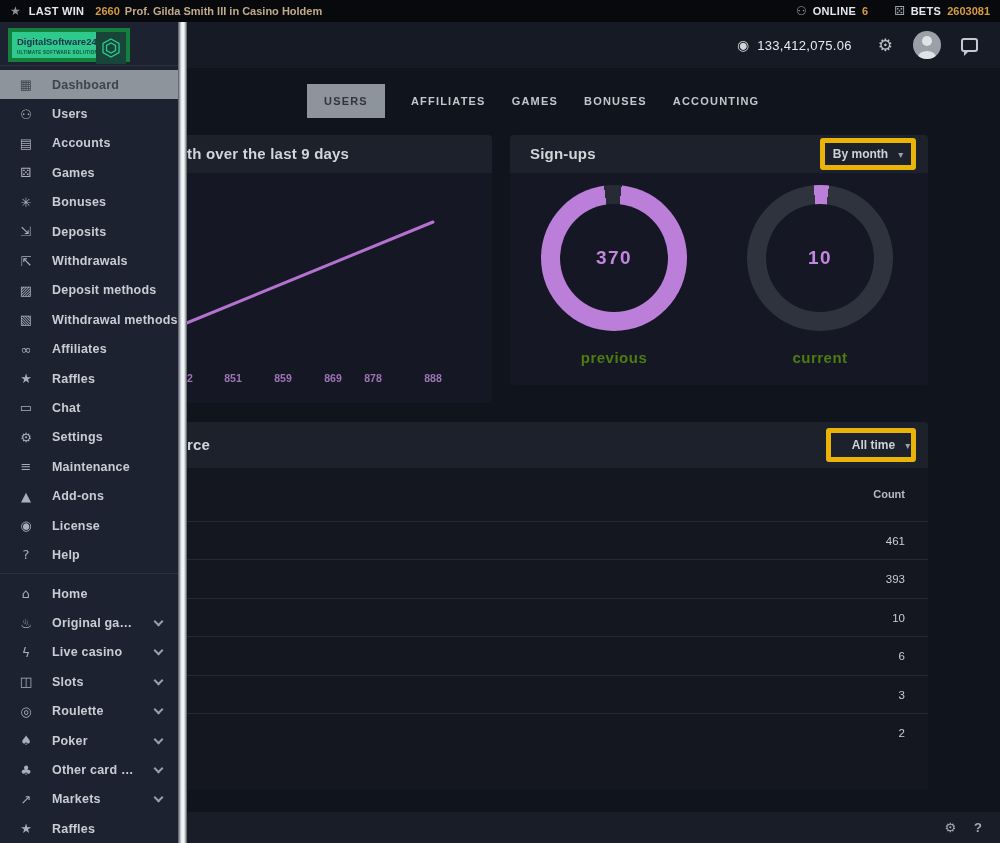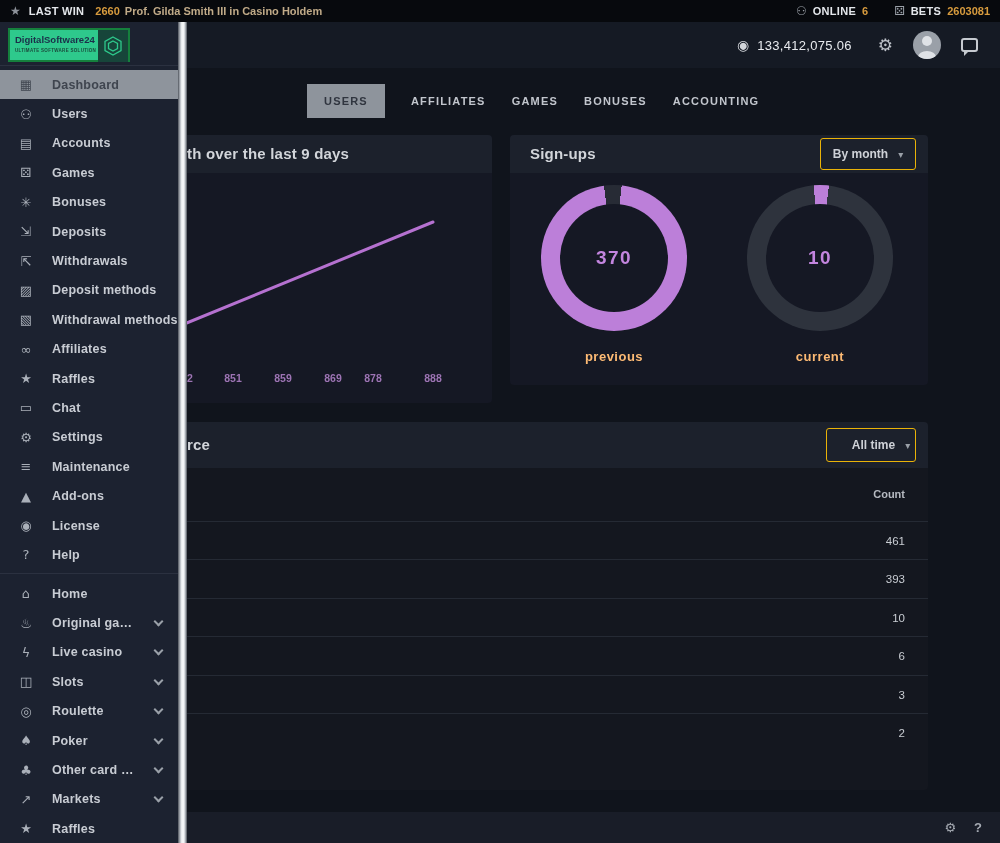--- a/index.html
+++ b/index.html
@@ -14,21 +14,21 @@
   .tk-label { color:#e4e7eb; letter-spacing:.3px; }
   .tk-amount { color:#d79b3e; margin-left:11px; }
   .tk-detail { color:#c0aa88; margin-left:5px; }
   .tk-right { margin-left:auto; display:flex; align-items:center; gap:6px; padding-right:10px; }
   .tk-ic { color:#9aa0a8; font-size:12px; }
   .tk-gap { width:14px; }
 
   
   .sidebar { position:absolute; top:22px; left:0; width:178px; height:821px; background:#1c2230; z-index:30; }
   .logo-box { position:absolute; top:6px; left:8px; width:122px; height:34px; background:#2ec98c;
-              border:2px solid #15803d; display:flex; cursor:pointer; }
+              border:4px solid #15803d; display:flex; cursor:pointer; }
   .logo-txt { flex:1; padding:4px 0 0 5px; overflow:hidden; }
   .logo-title { font-size:9.5px; font-weight:bold; color:#1b2f49; letter-spacing:0; white-space:nowrap; }
   .logo-sub { font-size:4.5px; font-weight:bold; color:#1b4a3c; letter-spacing:.3px; margin-top:3px; white-space:nowrap; }
   .logo-hex { width:30px; height:32px; background:#17453a; display:flex; align-items:center; justify-content:center; }
   .sb-divider { position:absolute; left:0; width:178px; border-top:1px solid #2b3140; }
   .menu { position:absolute; top:48px; left:0; width:178px; }
   .menu2 { position:absolute; top:557px; left:0; width:178px; }
   .mi-row { height:29.4px; display:flex; align-items:center; position:relative; cursor:pointer; }
   .mi-ic { position:absolute; left:16px; width:20px; text-align:center; color:#aab0b9; font-size:13px;
            font-family:"DejaVu Sans",sans-serif; }
@@ -59,21 +59,21 @@
 
   
   .tabs { position:absolute; top:84px; left:307px; height:33px; display:flex; align-items:center; gap:26px; z-index:6; }
   .tab { color:#c2c6cd; font-size:11px; font-weight:bold; letter-spacing:1.2px; cursor:pointer; }
   .tab.active { background:#8e949c; color:#30353f; padding:11px 17px; }
 
   
   .card { position:absolute; background:#151824; border-radius:4px; overflow:hidden; z-index:4; }
   .card-head { position:relative; background:#1c212c; }
   .card-title { color:#d2d5da; font-size:15px; font-weight:bold; letter-spacing:.2px; }
-  .dd { position:absolute; border:1px solid #eab308; border-radius:3px; display:flex; align-items:center;
+  .dd { position:absolute; border:5px solid #eab308; border-radius:3px; display:flex; align-items:center;
         justify-content:center; gap:10px; cursor:pointer; }
   .dd-lb { color:#ced1d7; font-size:12px; font-weight:bold; }
   .dd-caret { color:#9aa0a8; font-size:10px; }
 
   
   .growth { left:130px; top:135px; width:362px; height:268px; }
   .growth .card-head { height:38px; }
   .growth .card-title { position:absolute; left:57px; top:10px; }
   .growth svg { position:absolute; left:0; top:38px; }
   .xlab { position:absolute; top:237px; width:40px; text-align:center; color:#9d74b4; font-size:10.5px; font-weight:bold; }
@@ -81,21 +81,21 @@
   
   .signups { left:510px; top:135px; width:418px; height:250px; }
   .signups .card-head { height:38px; }
   .signups .card-title { position:absolute; left:20px; top:10px; }
   .signups .dd { right:12px; top:3px; width:96px; height:32px; }
   .donut { position:absolute; width:146px; height:146px; border-radius:50%; top:50px; }
   .donut.d1 { left:31px; background:conic-gradient(from 352deg,#272b35 0deg 14deg,#bc7fd9 14deg 360deg); }
   .donut.d2 { left:237px; background:conic-gradient(from 355deg,#bc7fd9 0deg 12deg,#2e333d 12deg 360deg); }
   .hole { position:absolute; inset:19px; border-radius:50%; background:#151824; display:flex; align-items:center; justify-content:center; }
   .donut-val { color:#c385df; font-size:19px; font-weight:bold; letter-spacing:1.5px; }
-  .donut-lab { position:absolute; top:214px; width:146px; text-align:center; color:#fdba74; font-size:13px;
+  .donut-lab { position:absolute; top:214px; width:146px; text-align:center; color:#4d7c0f; font-size:15px;
                font-weight:bold; letter-spacing:.5px; }
   .donut-lab.l1 { left:31px; } .donut-lab.l2 { left:237px; }
 
   
   .source { left:130px; top:422px; width:798px; height:368px; background:#14171f; }
   .source .card-head { height:46px; }
   .source .card-title { position:absolute; left:57px; top:14px; }
   .source .dd { right:12px; top:6px; width:90px; height:34px;padding-left:20px; }
   .thead { height:53px; line-height:53px; text-align:right; padding-right:23px; color:#b6bac1;
            font-size:11px; font-weight:bold; }

